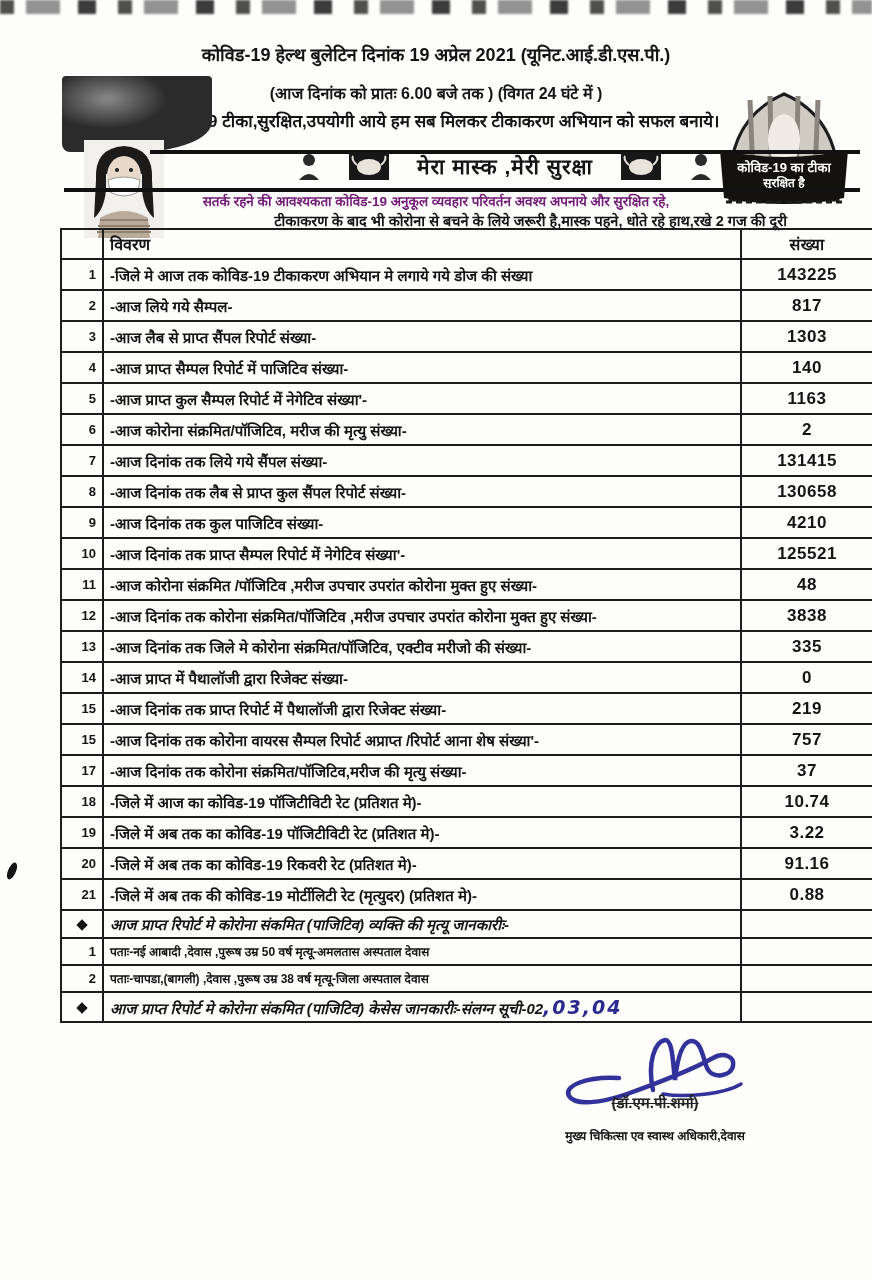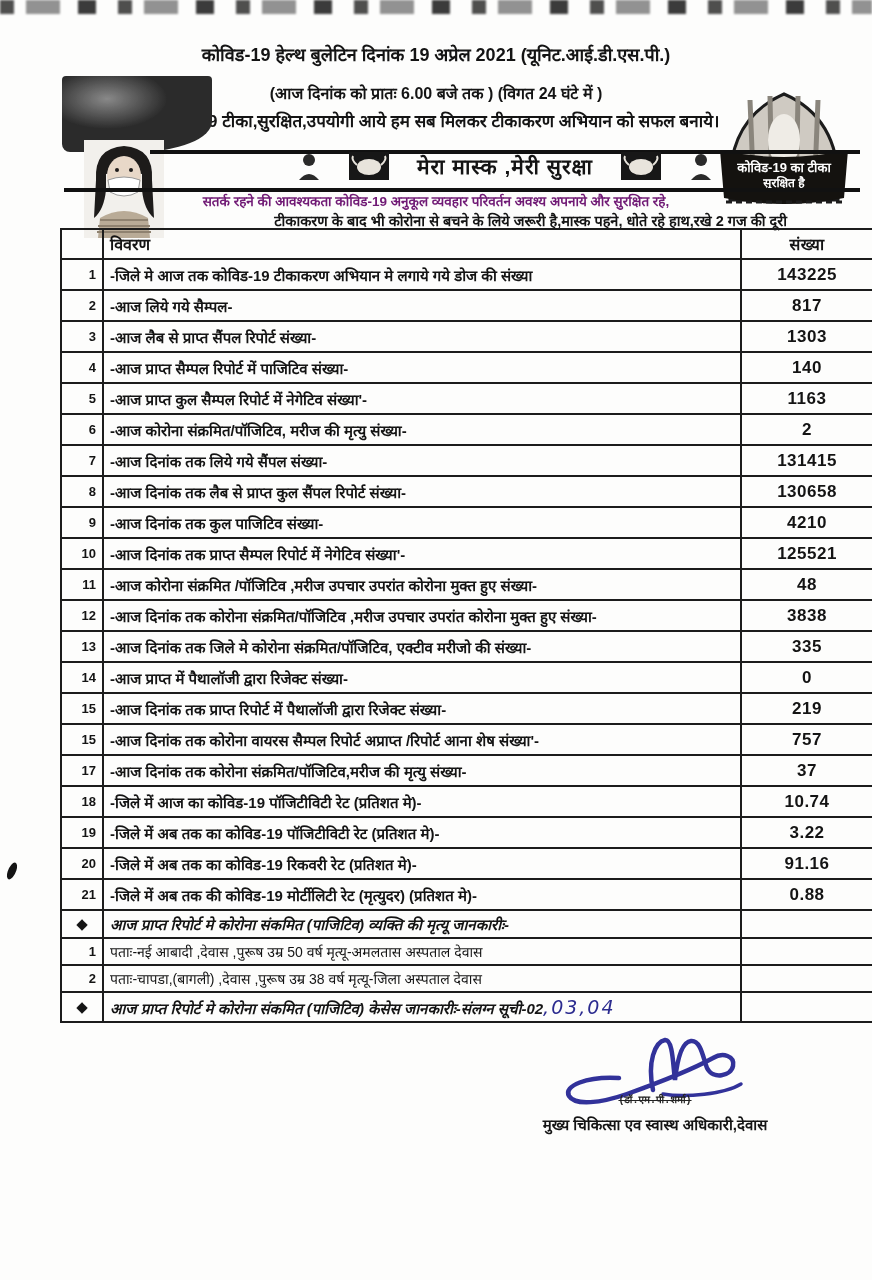--- a/index.html
+++ b/index.html
@@ -75,37 +75,37 @@
     font-family:"Liberation Sans","DejaVu Sans",sans-serif;
   }
   td.c-num{width:28px;text-align:right;font-size:13px;font-weight:bold;padding-right:3px;}
   td.c-desc{width:624px;font-size:15px;font-weight:bold;}
   td.c-val{width:118px;text-align:center;font-size:17px;font-weight:bold;letter-spacing:.5px;}
   tr.hdr-row td{font-size:16px;font-weight:bold;}
   tr.data-row{height:31px;}
   tr.diamond-row td.c-desc{font-style:italic;font-size:15px;}
   .diamond{font-size:15px;line-height:1;}
   tr.death-row{height:27px;}
-  tr.death-row td.c-desc{font-weight:normal;font-size:14px;}
+  tr.death-row td.c-desc{font-weight:bold;font-size:12px;}
   .handwritten{
-    color:#2b2b8f;font-style:italic;font-weight:normal;
+    color:#2b2b8f;font-style:italic;font-weight:bold;
     font-size:19px;letter-spacing:2px;
     font-family:"DejaVu Sans","Liberation Sans",sans-serif;
   }
 
   
   .sig-block{position:absolute;left:450px;top:1032px;width:410px;text-align:center;}
   .sig-svg{display:block;margin:0 auto;}
   .sig-name{
-    font-size:10px;font-weight:bold;margin-top:-26px;
-    font-family:Liberation Mono, monospace;
+    font-size:15px;font-weight:bold;margin-top:-26px;
+    font-family:Liberation Sans, sans-serif;
     text-decoration:line-through;color:#222;
   }
   .sig-role{
-    font-size:15px;font-weight:bold;margin-top:8px;
+    font-size:12px;font-weight:bold;margin-top:15px;
     font-family:"Liberation Sans","DejaVu Sans",sans-serif;
   }
 </style>
 </head>
 <body>
 
 <div class="page">
 
   <div class="scan-noise"></div>
   <div class="ink-blob"></div>

